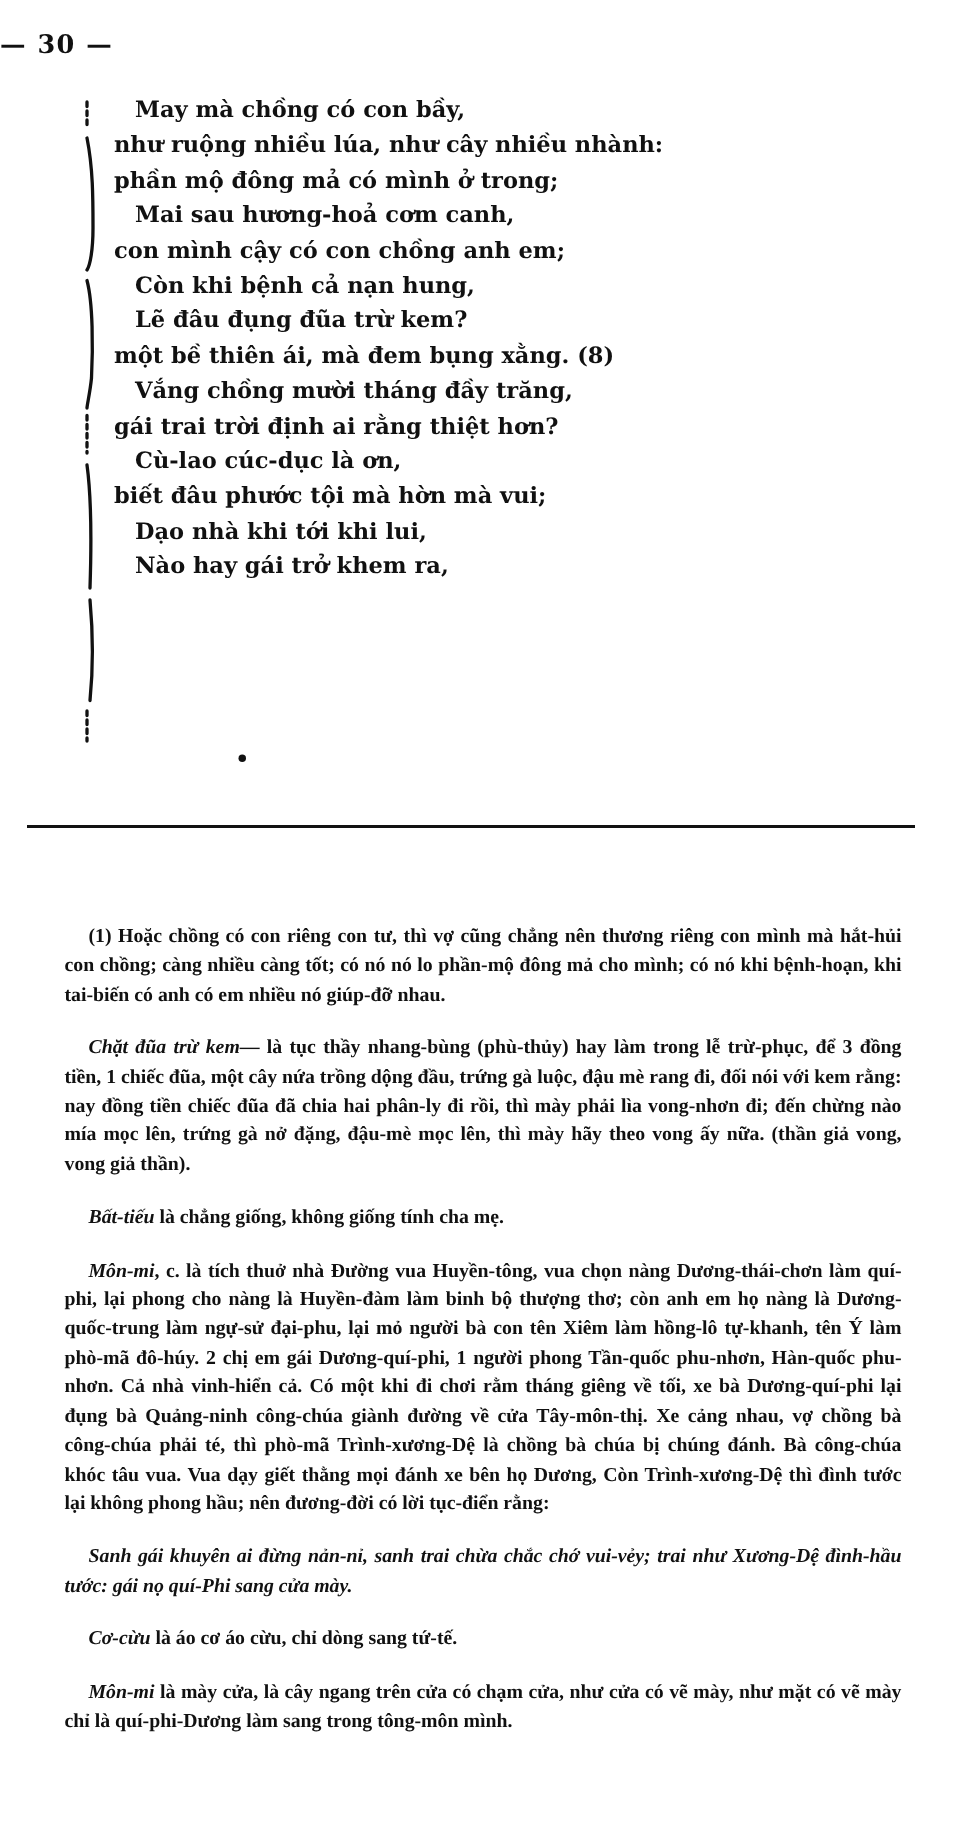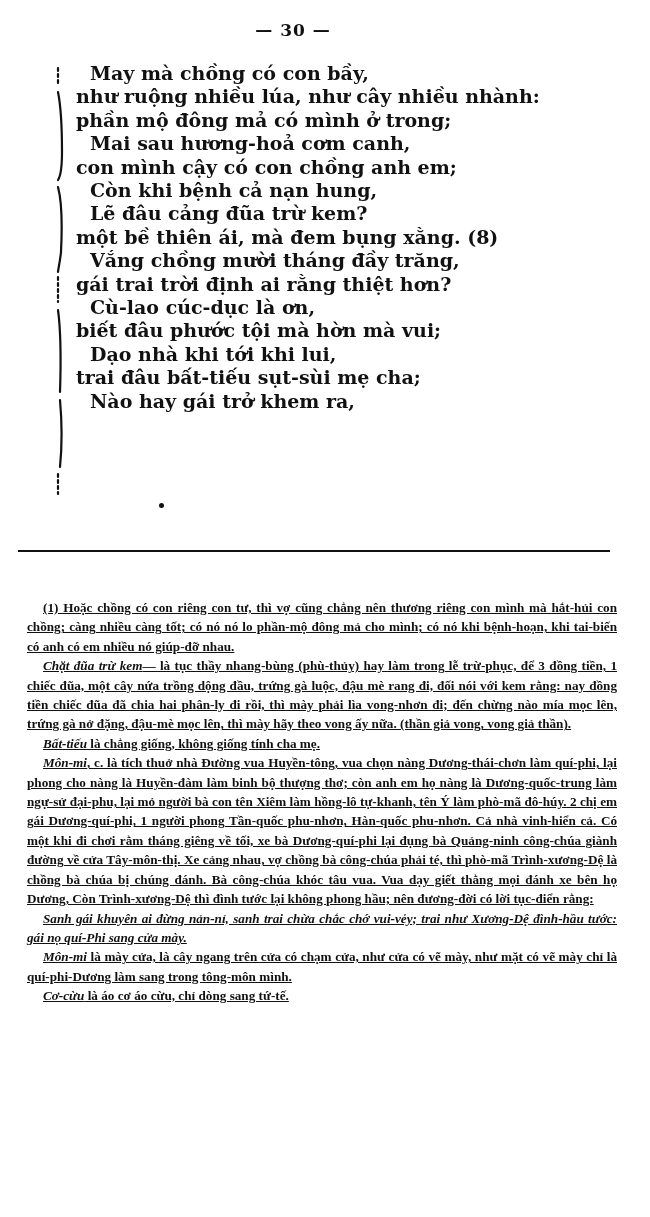--- a/index.html
+++ b/index.html
@@ -2,40 +2,40 @@
 <html><head>
   <meta charset="utf-8">
   <style>
     html, body { margin: 0; padding: 0; background: #ffffff; }
     body {
       width: 650px; height: 1217px; position: relative; overflow: hidden;
       font-family: "DejaVu Serif", "Liberation Serif", serif;
       color: #111111;
     }
     .page-number {
-      position: absolute; top: 20px; left: 0; width: 586px; text-align: center;
+      position: absolute; top: 20px; left: 0; width: 586px; 
       font-size: 17px; font-weight: bold; letter-spacing: 1px;
     }
     .poem {
       position: absolute; top: 62px; left: 76px; width: 520px;
-      font-size: 19px; font-weight: bold; line-height: 23.4px;
+      font-size: 15px; font-weight: bold; line-height: 23.4px;
     }
     .poem .line { white-space: nowrap; }
     .poem .line.indent { padding-left: 14px; }
     .brackets { position: absolute; left: 48px; top: 62px; width: 30px; height: 440px; }
     .dot-ornament { position: absolute; width: 5px; height: 5px; background:#111; border-radius: 50%; }
     .divider {
       position: absolute; top: 550px; left: 18px; width: 592px; height: 2px; background: #111111;
     }
     .notes {
       position: absolute; top: 598px; left: 27px; width: 590px;
       font-size: 13.2px; font-weight: bold; line-height: 19.4px; text-align: justify;
       font-family: "Liberation Serif", "DejaVu Serif", serif;
     }
-    .notes p { margin: 0; text-indent: 16px; text-decoration: underline; }
+    .notes p { margin: 16px; text-indent: 16px; }
     .notes p.first { text-indent: 16px; }
     .notes .term { font-style: italic; }
     .notes .quote { font-style: italic; }
   </style>
 </head>
 <body>
 
 <div class="page-number">— 30 —</div>
 
 <svg class="brackets" viewBox="0 0 30 440" width="30" height="440">
@@ -50,36 +50,35 @@
   </g>
 </svg>
 
 <div class="poem">
   <div class="line indent">May mà chồng có con bầy,</div>
   <div class="line">như ruộng nhiều lúa, như cây nhiều nhành:</div>
   <div class="line">phần mộ đông mả có mình ở trong;</div>
   <div class="line indent">Mai sau hương-hoả cơm canh,</div>
   <div class="line">con mình cậy có con chồng anh em;</div>
   <div class="line indent">Còn khi bệnh cả nạn hung,</div>
-  <div class="line indent">Lẽ đâu cảng đũa trừ kem?</div>
+  <div class="line indent">Lẽ đâu đụng đũa trừ kem?</div>
   <div class="line">một bề thiên ái, mà đem bụng xằng. (8)</div>
   <div class="line indent">Vắng chồng mười tháng đầy trăng,</div>
   <div class="line">gái trai trời định ai rằng thiệt hơn?</div>
   <div class="line indent">Cù-lao cúc-dục là ơn,</div>
   <div class="line">biết đâu phước tội mà hờn mà vui;</div>
   <div class="line indent">Dạo nhà khi tới khi lui,</div>
-  <div class="line">trai đâu bất-tiếu sụt-sùi mẹ cha;</div>
   <div class="line indent">Nào hay gái trở khem ra,</div>
 </div>
 
 <div class="dot-ornament" style="left:159px; top:503px;"></div>
 
 <div class="divider"></div>
 
 <div class="notes">
   <p class="first">(1) Hoặc chồng có con riêng con tư, thì vợ cũng chẳng nên thương riêng con mình mà hắt-hủi con chồng; càng nhiều càng tốt; có nó nó lo phần-mộ đông mả cho mình; có nó khi bệnh-hoạn, khi tai-biến có anh có em nhiều nó giúp-đỡ nhau.</p>
   <p><span class="term">Chặt đũa trừ kem</span><span>— là tục thầy nhang-bùng (phù-thủy) hay làm trong lễ trừ-phục, để 3 đồng tiền, 1 chiếc đũa, một cây nứa trồng dộng đầu, trứng gà luộc, đậu mè rang đi, đối nói với kem rằng: nay đồng tiền chiếc đũa đã chia hai phân-ly đi rồi, thì mày phải lìa vong-nhơn đi; đến chừng nào mía mọc lên, trứng gà nở đặng, đậu-mè mọc lên, thì mày hãy theo vong ấy nữa. (thần giả vong, vong giả thần).</span></p>
   <p><span class="term">Bất-tiếu</span><span> là chẳng giống, không giống tính cha mẹ.</span></p>
   <p><span class="term">Môn-mi</span><span>, c. là tích thuở nhà Đường vua Huyền-tông, vua chọn nàng Dương-thái-chơn làm quí-phi, lại phong cho nàng là Huyền-đàm làm binh bộ thượng thơ; còn anh em họ nàng là Dương-quốc-trung làm ngự-sử đại-phu, lại mỏ người bà con tên Xiêm làm hồng-lô tự-khanh, tên Ý làm phò-mã đô-húy. 2 chị em gái Dương-quí-phi, 1 người phong Tần-quốc phu-nhơn, Hàn-quốc phu-nhơn. Cả nhà vinh-hiển cả. Có một khi đi chơi rằm tháng giêng về tối, xe bà Dương-quí-phi lại đụng bà Quảng-ninh công-chúa giành đường về cửa Tây-môn-thị. Xe cảng nhau, vợ chồng bà công-chúa phải té, thì phò-mã Trình-xương-Dệ là chồng bà chúa bị chúng đánh. Bà công-chúa khóc tâu vua. Vua dạy giết thằng mọi đánh xe bên họ Dương, Còn Trình-xương-Dệ thì đình tước lại không phong hầu; nên đương-đời có lời tục-điển rằng:</span></p>
   <p class="quote">Sanh gái khuyên ai đừng nản-nỉ, sanh trai chừa chắc chớ vui-vẻy; trai như Xương-Dệ đình-hầu tước: gái nọ quí-Phi sang cửa mày.</p>
+  <p><span class="term">Cơ-cừu</span><span> là áo cơ áo cừu, chỉ dòng sang tứ-tế.</span></p>
   <p><span class="term">Môn-mi</span><span> là mày cửa, là cây ngang trên cửa có chạm cửa, như cửa có vẽ mày, như mặt có vẽ mày chỉ là quí-phi-Dương làm sang trong tông-môn mình.</span></p>
-  <p><span class="term">Cơ-cừu</span><span> là áo cơ áo cừu, chỉ dòng sang tứ-tế.</span></p>
 </div>
 
 </body></html>

